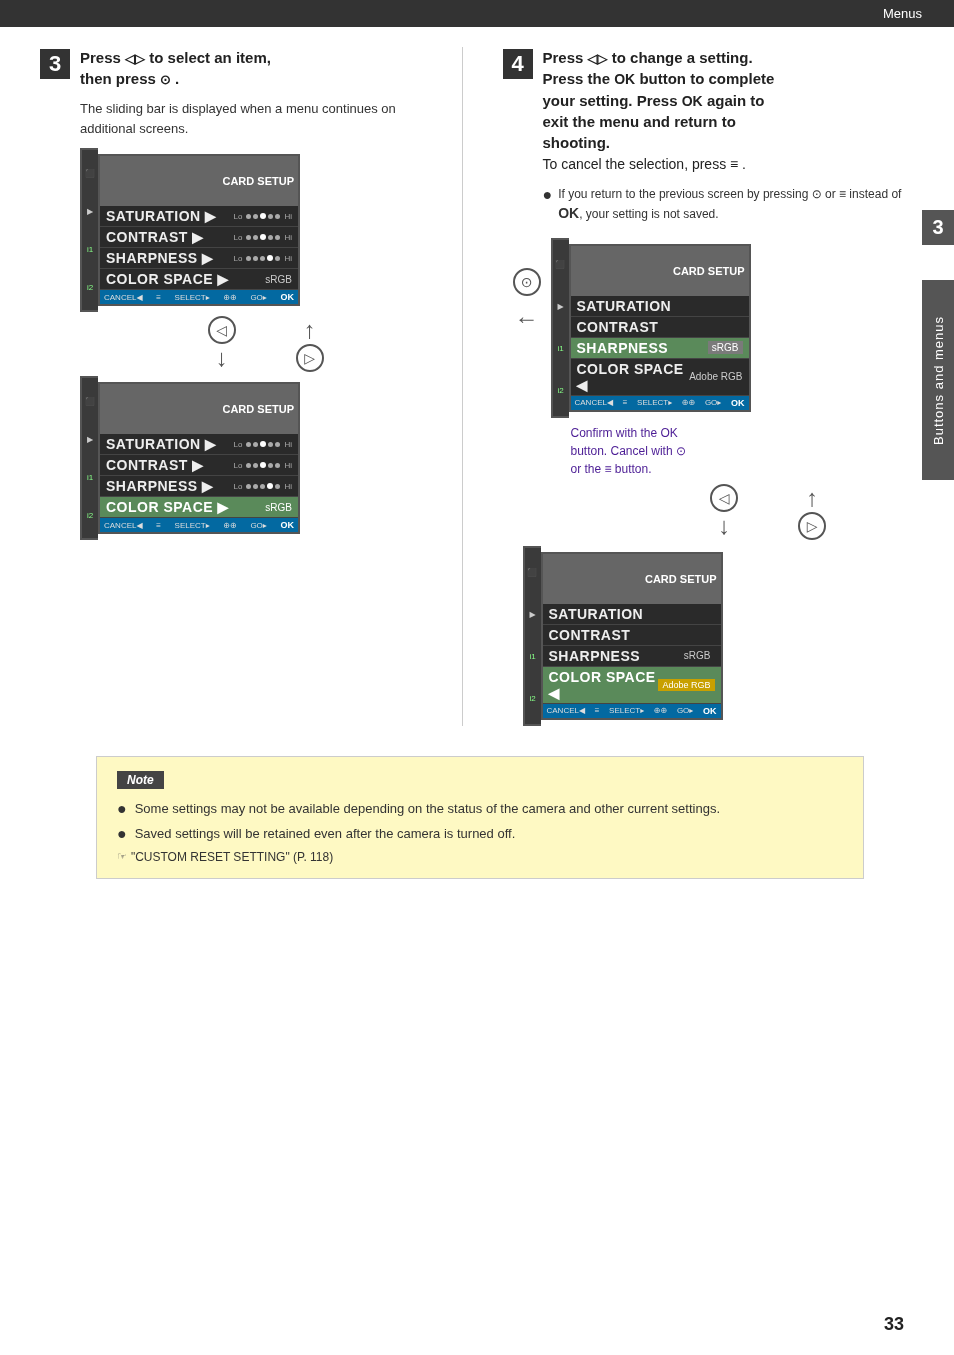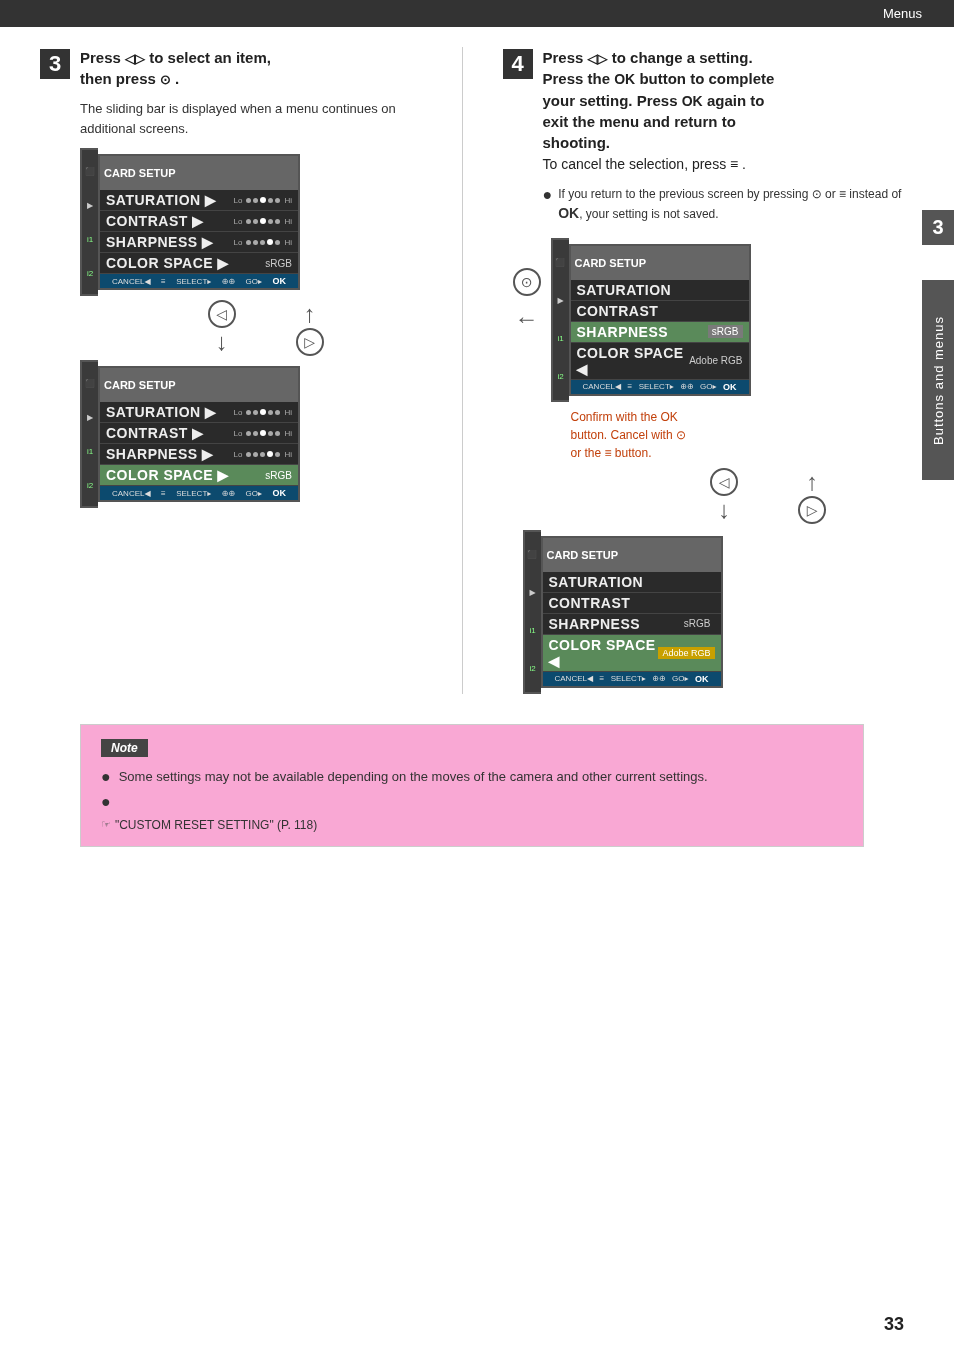--- a/index.html
+++ b/index.html
@@ -104,22 +104,22 @@
       border: 2px solid #555;
       background: #2a2a2a;
       width: 200px;
       font-size: 10px;
       color: #eee;
       margin: 6px auto;
     }
 
     .cam-title-row {
       background: #666;
-      text-align: left;
-      padding: 11px 4px;
+      text-align: right;
+      padding: 19px 4px;
       font-size: 11px;
       font-weight: bold;
       color: #fff;
     }
 
     .cam-row {
       display: flex;
       align-items: center;
       padding: 2px 6px;
       border-bottom: 1px solid #444;
@@ -156,25 +156,25 @@
       background: #aaa;
     }
 
     .dot.active {
       background: #fff;
       width: 6px;
       height: 6px;
     }
 
     .cam-bottom-bar {
-      background: #0c4a6e;
+      background: #0369a1;
       display: flex;
       align-items: center;
       justify-content: space-between;
-      padding: 2px 12px;
+      padding: 2px 4px;
       font-size: 8px;
       color: #ddd;
     }
 
     .cam-bottom-ok {
       font-weight: bold;
       color: #fff;
       font-size: 9px;
     }
 
@@ -245,23 +245,23 @@
     }
 
     .bullet-dot {
       flex-shrink: 0;
       font-size: 16px;
       line-height: 1.2;
     }
 
     
     .note-section {
-      background: #f9a8d4;
+      background: #fef9c3;
       border: 1px solid #ccc;
-      margin: 30px 40px 20px 40px;
+      margin: 30px 40px 20px 56px;
       padding: 14px 20px;
     }
 
     .note-label {
       background: #444;
       color: #fff;
       font-size: 12px;
       font-style: italic;
       font-weight: bold;
       display: inline-block;
@@ -308,21 +308,21 @@
     }
 
     
     .ok-bold {
       font-weight: bold;
       font-size: 14px;
     }
 
     .confirm-caption {
       font-size: 12px;
-      color: #c2410c;
+      color: #4c1d95;
       line-height: 1.5;
       max-width: 120px;
       margin-top: 4px;
     }
 
     .cam-srgb-highlight {
       background: #5a8a5a;
       color: #fff !important;
     }
 
@@ -620,24 +620,25 @@
         </div>
       </div>
 
     </div>
   </div>
 
   <div class="note-section">
     <div class="note-label">Note</div>
     <div class="note-item">
       <span class="bullet-dot">●</span>
-      <span>Some settings may not be available depending on the moves of the camera and other current settings.</span>
+      <span>Some settings may not be available depending on the status of the camera and other current settings.</span>
     </div>
     <div class="note-item">
       <span class="bullet-dot">●</span>
+      <span>Saved settings will be retained even after the camera is turned off.</span>
     </div>
     <div class="note-sub">
       <span class="note-sub-icon">☞</span>
       <span>"CUSTOM RESET SETTING" (P. 118)</span>
     </div>
   </div>
 
 </div>
 
 <div class="page-number">33</div>

